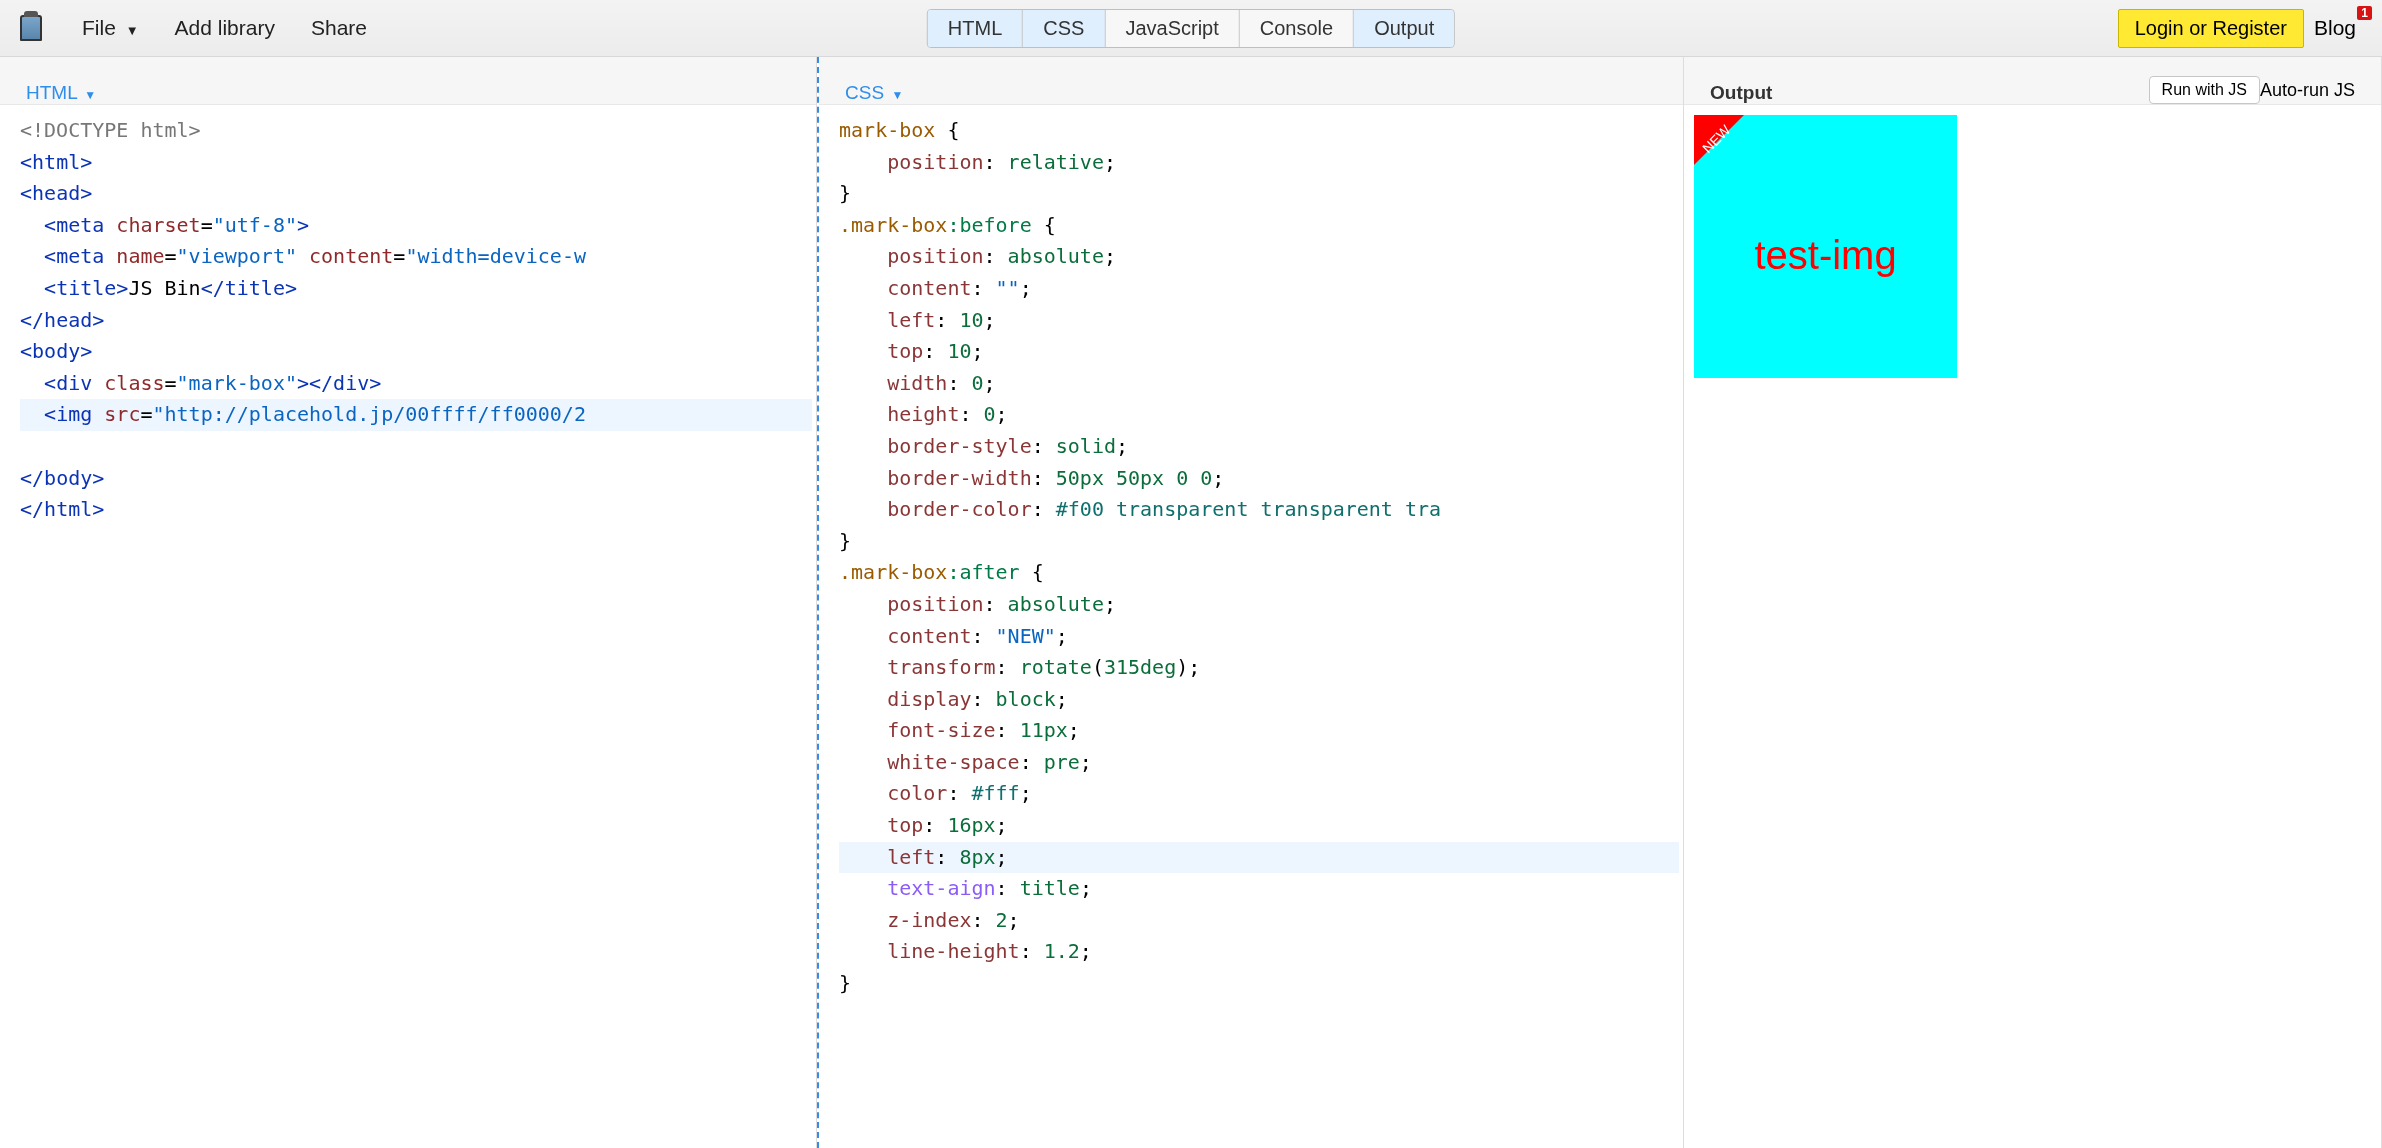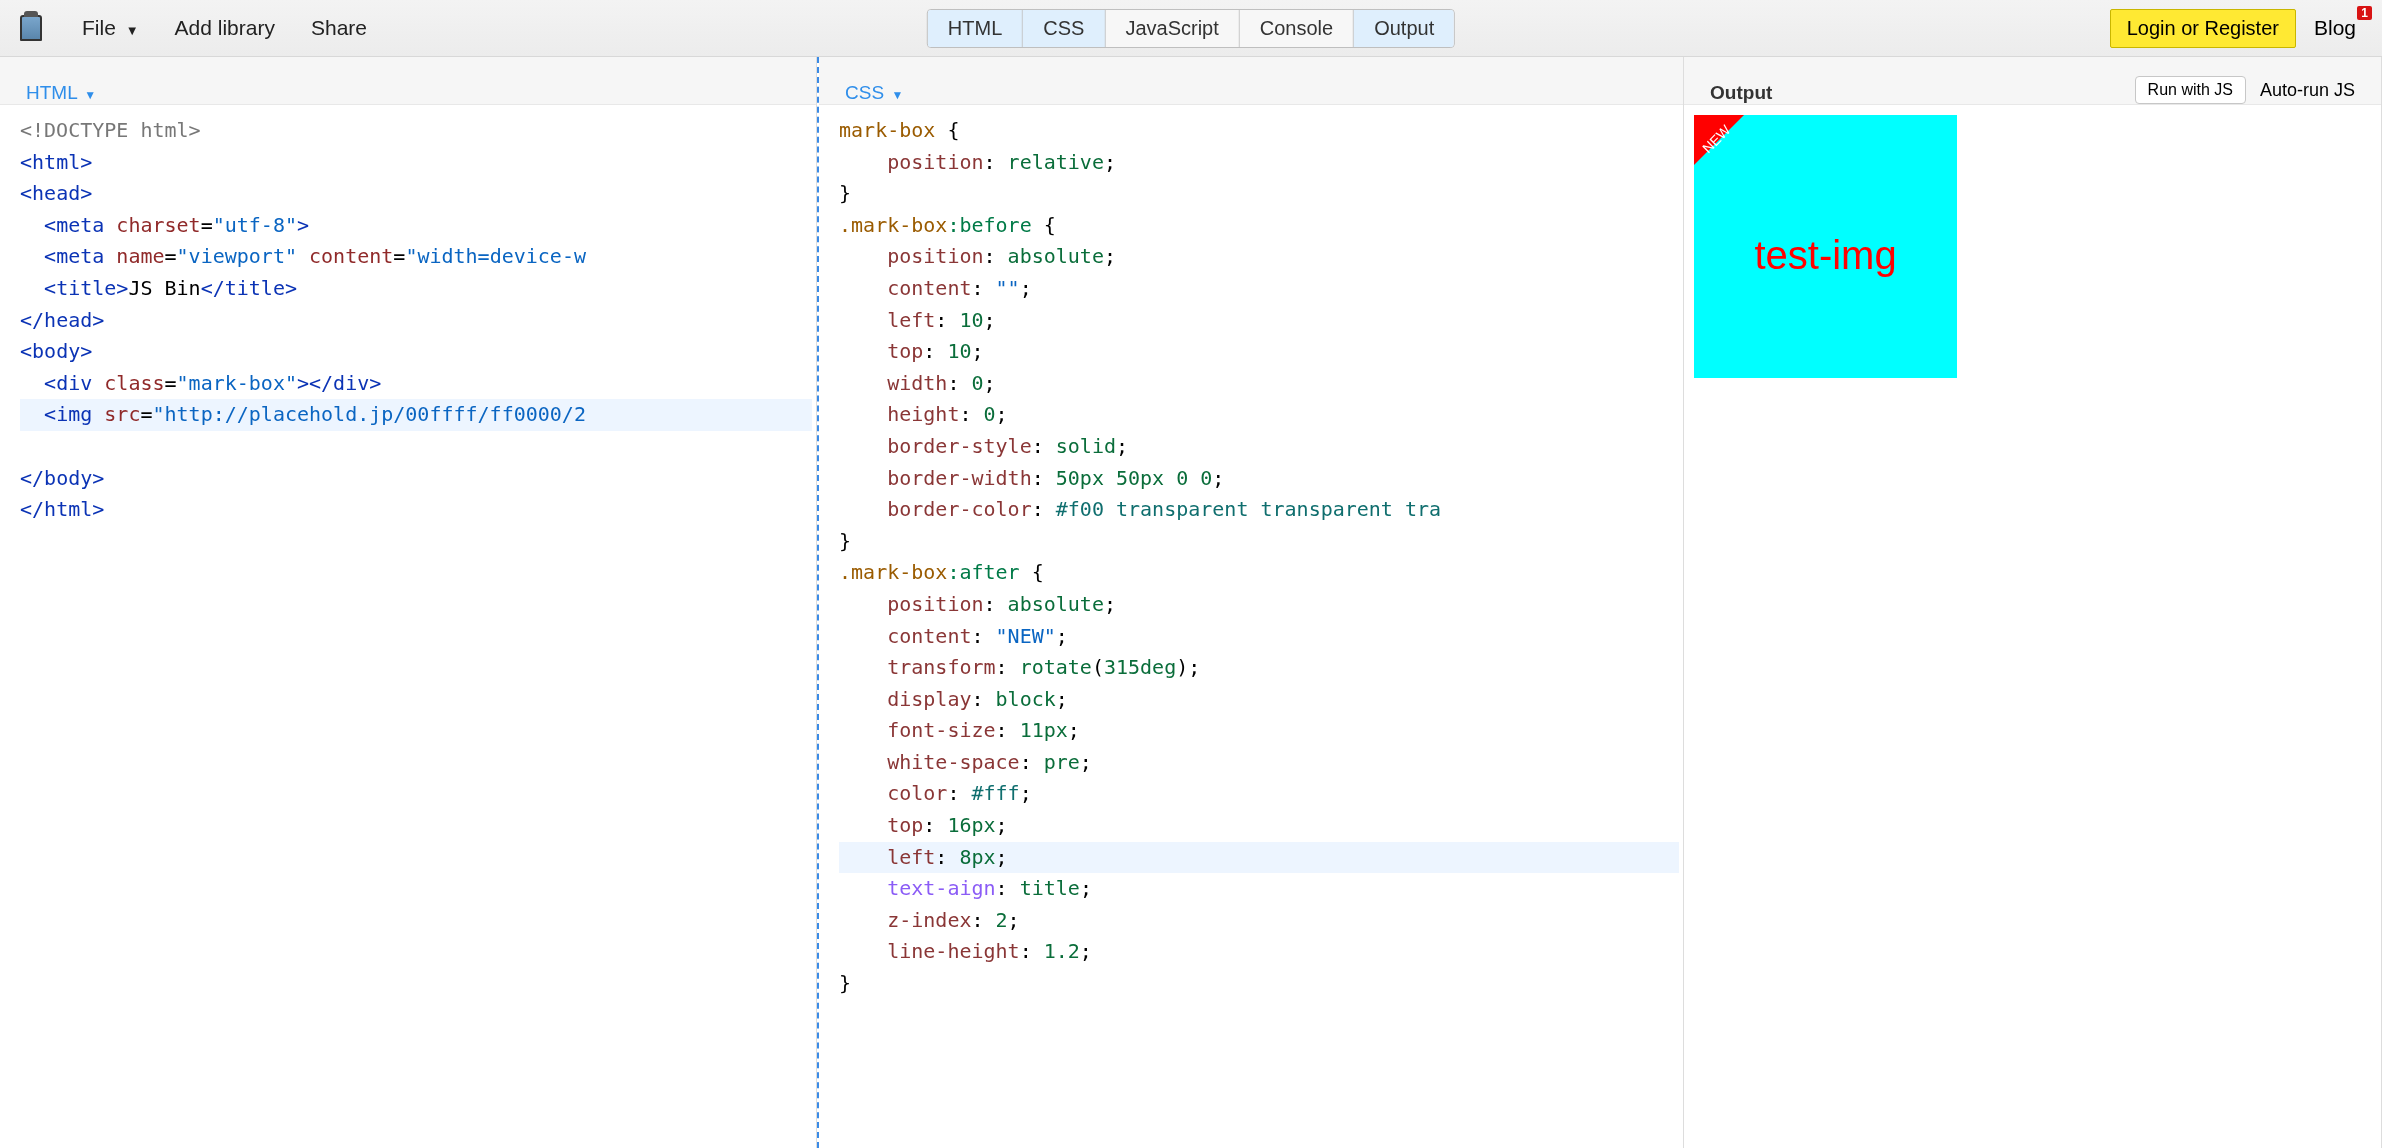--- a/index.html
+++ b/index.html
@@ -57,21 +57,21 @@
   padding: 7px 20px;
   border-right: 1px solid #bfbfbf;
   cursor: pointer;
   color: #333;
   background: #f7f7f7;
 }
 .tab:last-child { border-right: none; }
 .tab.active { background: #dfeffd; }
 .toolbar-right {
   margin-left: auto;
-  display: flex; align-items: center; gap: 18px;
+  display: flex; align-items: center; gap: 10px;
 }
 .login-btn {
   background: #ffe933;
   border: 1px solid #c9b600;
   padding: 7px 16px;
   font-size: 20px;
   border-radius: 2px;
   cursor: pointer;
   color: #000;
 }
@@ -101,21 +101,21 @@
   height: 48px;
   background: #f6f6f6;
   border-bottom: 1px solid #e8e8e8;
   display: flex; align-items: flex-end;
   padding: 0 26px;
   font-size: 19px;
 }
 .panel-label { color: #2f8eea; cursor: pointer; }
 .panel-label .caret { color:#2f8eea; font-size:12px; margin-left:2px; }
 .panel-label.plain { color: #333; font-weight: 600; }
-.out-controls { margin-left: auto; display: flex; align-items: center; gap: 14px; }
+.out-controls { margin-left: auto; display: flex; align-items: center; }
 .runjs-btn {
   background: #fff; border:1px solid #c7c7c7; border-radius:4px;
   padding: 4px 12px; font-size: 16px; cursor: pointer;
 }
 .autorun { font-size: 18px; color:#000; cursor: pointer; }
 .code {
   font-family: Menlo, Consolas, monospace;
   font-size: 20px;
   line-height: 1.58;
   padding: 10px 4px 10px 20px;

